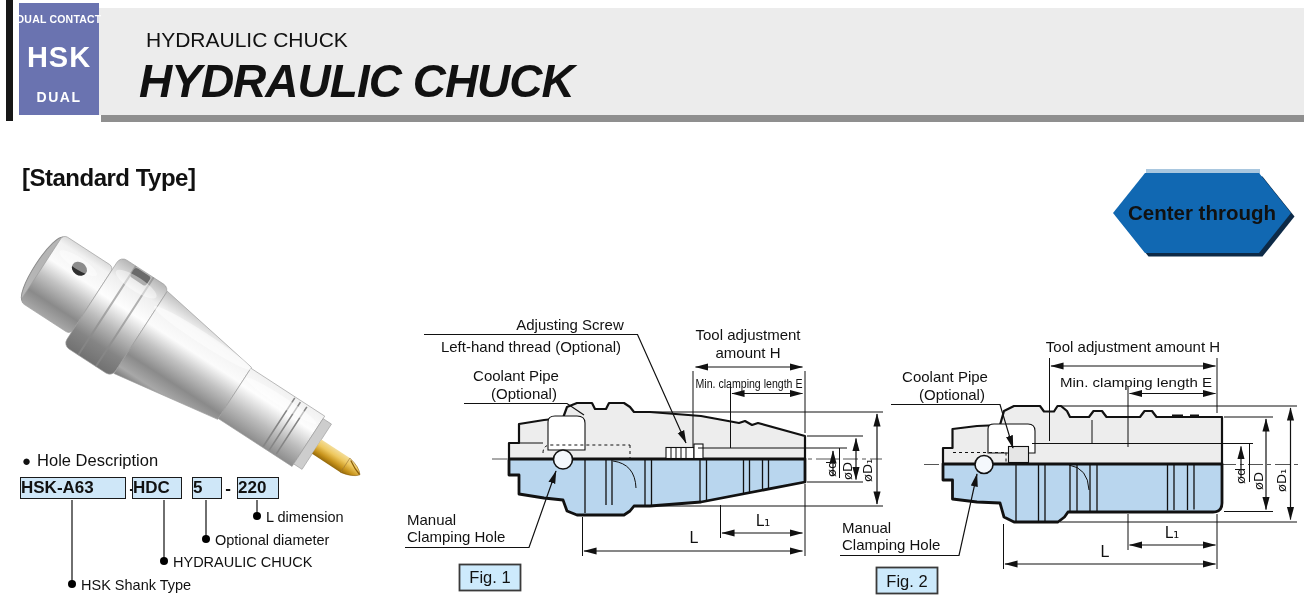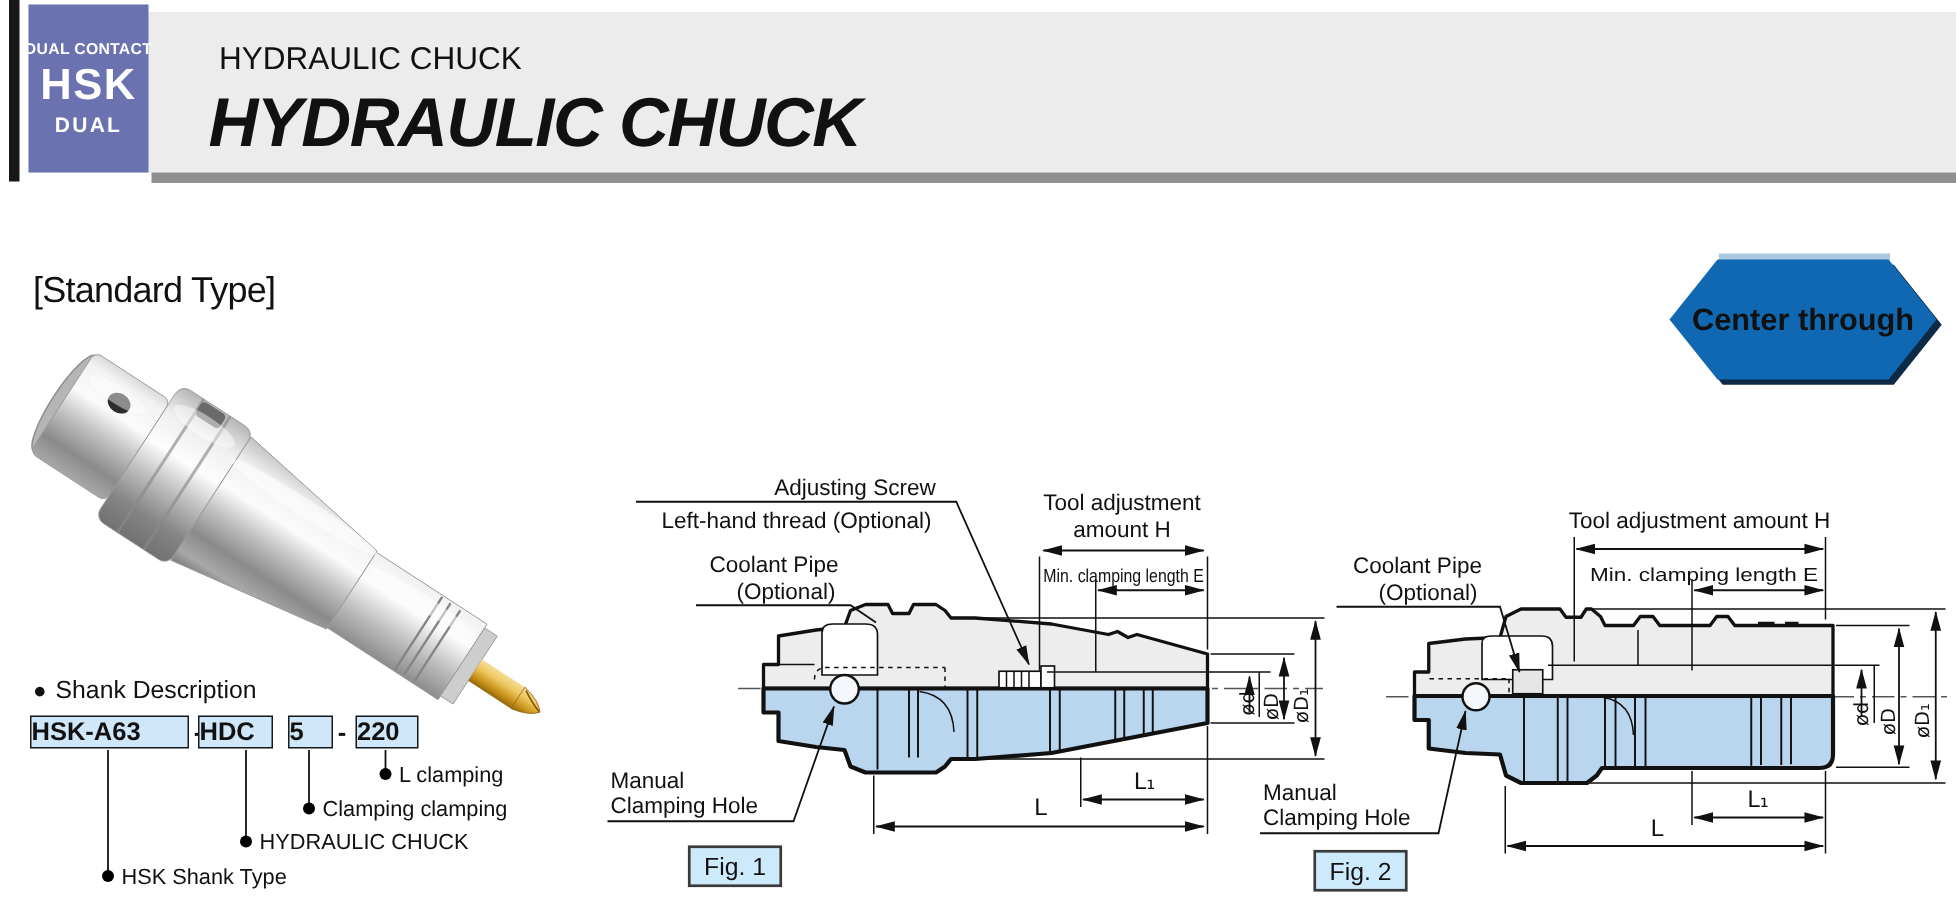--- a/index.html
+++ b/index.html
@@ -5,29 +5,29 @@
   html,body{margin:0;padding:0;background:#fff}
   #page{position:relative;width:1304px;height:612px;background:#fff;overflow:hidden;
         font-family:"Liberation Sans",sans-serif;color:#111}
   .abs{position:absolute}
 
   
   .bleed{left:6px;top:0;width:7px;height:121px;background:#171717}
   .band{left:19px;top:8px;width:1285px;height:107px;background:#ececec}
   .bandbar{left:101px;top:115px;width:1203px;height:7px;background:#8f8f8f}
   .badge{left:19px;top:3px;width:80px;height:112px;background:#6a73b0;color:#fff;
-         display:flex;flex-direction:column;align-items:center;justify-content:center;gap:3px;text-align:center}
+         display:flex;flex-direction:column;align-items:center;justify-content:center;gap:17px;text-align:center}
   .badge .l1{font-size:10.5px;font-weight:bold;letter-spacing:.2px;white-space:nowrap}
   .badge .l2{font-size:29px;font-weight:bold;line-height:30px;letter-spacing:1px}
   .badge .l3{font-size:14px;font-weight:bold;letter-spacing:1.5px}
   .kicker{left:146px;top:28px;font-size:21px}
   .title{left:139px;top:54px;font-size:46px;font-weight:bold;font-style:italic;letter-spacing:-1px;white-space:nowrap}
   .clamp{right:12px;top:74px;font-size:23px}
 
-  .stdtype{left:22px;top:180px;font-size:24px;font-weight:normal;letter-spacing:-0.5px}
+  .stdtype{left:22px;top:164px;font-size:24px;font-weight:bold;letter-spacing:-0.5px}
 
   
   .mhead{left:22px;top:451px;font-size:16.5px}
   .mhead .bl{font-size:15px;margin-right:6px}
   .mbox{position:absolute;top:477px;height:20px;line-height:20px;background:#cfe7f8;
         border:1.5px solid #1a1a1a;font-weight:bold;font-size:17px;text-align:left}
   .msep{position:absolute;top:477px;height:23px;line-height:23px;font-weight:bold;font-size:17px;text-align:center}
   .mlabel{position:absolute;font-size:14.5px;white-space:nowrap}
 
   
@@ -116,38 +116,38 @@
       <path d="M 364 -8.5 Q 377 -6 381.5 0 Q 377 6 364 8.5 Z" fill="url(#gold)" stroke="#8a5d0a" stroke-width=".5"></path>
       <path d="M 366 -7 Q 374 -2 381 0" stroke="#8a5d0a" stroke-width="1.2" fill="none"></path>
       <ellipse cx="30" cy="-24" rx="22" ry="6" fill="#fff" opacity=".45"></ellipse>
       <ellipse cx="90" cy="-38" rx="24" ry="7" fill="#fff" opacity=".45"></ellipse>
       <ellipse cx="175" cy="-29" rx="58" ry="6" fill="#fff" opacity=".5"></ellipse>
       <ellipse cx="275" cy="-19" rx="42" ry="5" fill="#fff" opacity=".5"></ellipse>
     </g>
   </svg>
 
   <div class="abs mhead">
-    <span class="bl">●</span><span>Shank Description</span>
+    <span class="bl">●</span><span>Hole Description</span>
   </div>
   <div class="mbox" style="left:20px;width:104px">HSK-A63</div>
   <div class="msep" style="left:126px;width:12px">-</div>
   <div class="mbox" style="left:132px;width:48px">HDC</div>
   <div class="mbox" style="left:192px;width:28px">5</div>
   <div class="msep" style="left:222px;width:12px">-</div>
   <div class="mbox" style="left:237px;width:40px">220</div>
 
   <svg class="abs" style="left:15px;top:470px" width="365" height="135" viewBox="15 470 365 135">
     <path class="ln" d="M 72 500 V 584 M 164 500 V 561 M 206 500 V 539 M 257 500 V 516"></path>
     <circle cx="257" cy="516" r="4"></circle>
     <circle cx="206" cy="539" r="4"></circle>
     <circle cx="164" cy="561" r="4"></circle>
     <circle cx="72" cy="584" r="4"></circle>
   </svg>
-  <div class="mlabel" style="left:266px;top:509px">L clamping</div>
-  <div class="mlabel" style="left:215px;top:532px">Clamping clamping</div>
+  <div class="mlabel" style="left:266px;top:509px">L dimension</div>
+  <div class="mlabel" style="left:215px;top:532px">Optional diameter</div>
   <div class="mlabel" style="left:173px;top:554px">HYDRAULIC CHUCK</div>
   <div class="mlabel" style="left:81px;top:577px">HSK Shank Type</div>
 
   <svg class="abs" style="left:398px;top:312px" width="492" height="300" viewBox="398 312 492 300">
     <defs>
       <marker id="ar1" viewBox="0 0 10 7" refX="9.5" refY="3.5" markerWidth="11" markerHeight="8" orient="auto-start-reverse">
           <path d="M0 .8 L10 3.5 L0 6.2 Z" fill="#111"></path>
         </marker>
     </defs>
     <path class="cl" d="M 492 459 H 882"></path>

